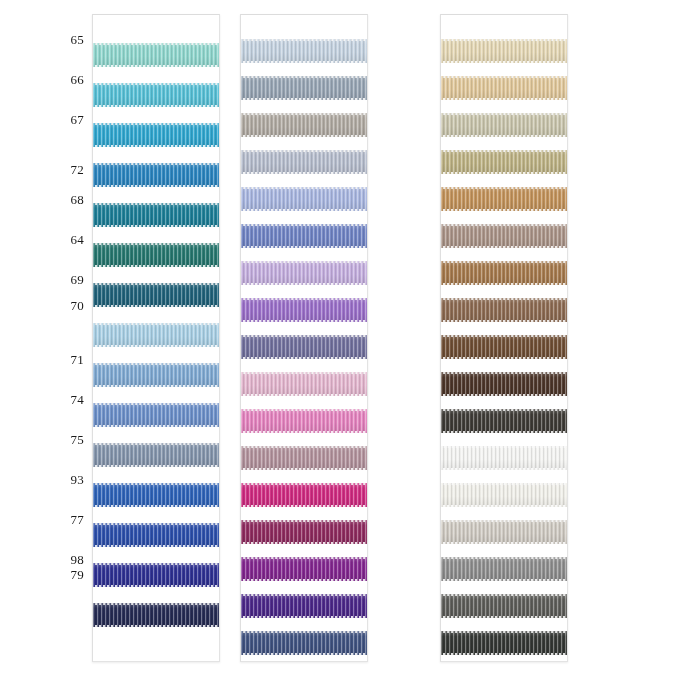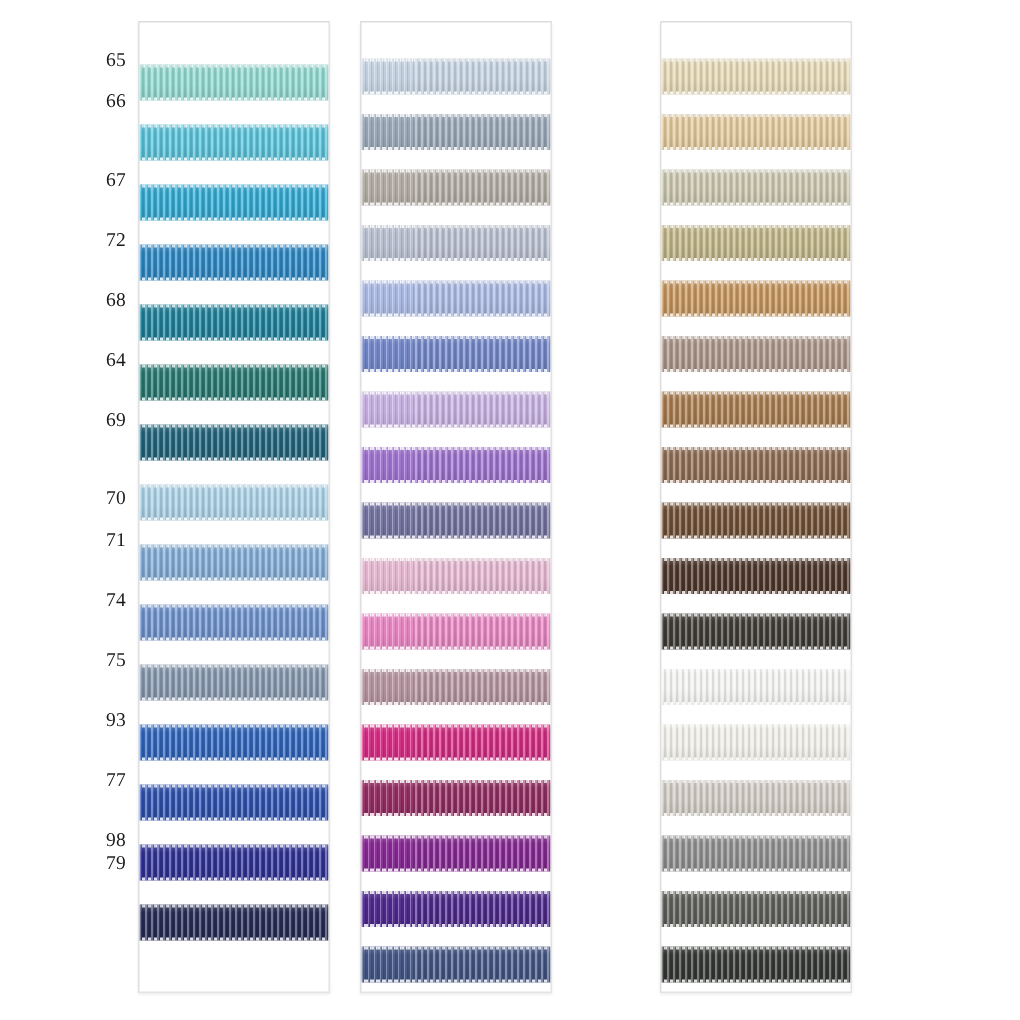--- a/index.html
+++ b/index.html
@@ -126,27 +126,27 @@
   }
 </style>
 </head>
 <body>
 
 <div id="chart-root">
 
   <div class="swatch-column col-1">
     <div class="label-track">
         <div class="swatch-label" style="top: 33px;">65</div>
-        <div class="swatch-label" style="top: 60px; font-family: Liberation Serif, serif;">66</div>
+        <div class="swatch-label" style="top: 73px; font-family: Liberation Serif, serif;">66</div>
         <div class="swatch-label" style="top: 113px; padding-left: 28px;">67</div>
-        <div class="swatch-label" style="top: 153px;">72</div>
+        <div class="swatch-label" style="top: 163px;">72</div>
         <div class="swatch-label" style="top: 193px;">68</div>
         <div class="swatch-label" style="top: 233px;">64</div>
         <div class="swatch-label" style="top: 273px;">69</div>
-        <div class="swatch-label" style="top: 325px;">70</div>
+        <div class="swatch-label" style="top: 299px;">70</div>
         <div class="swatch-label" style="top: 353px;">71</div>
         <div class="swatch-label" style="top: 393px;">74</div>
         <div class="swatch-label" style="top: 433px;">75</div>
         <div class="swatch-label" style="top: 473px;">93</div>
         <div class="swatch-label" style="top: 513px;">77</div>
         <div class="swatch-label" style="top: 553px;">98</div>
         <div class="swatch-label" style="top: 568px;">79</div>
       </div>
     <div class="card">
         <div class="swatch" style="top: 28px; height: 24px; background: rgb(143, 214, 205);">

